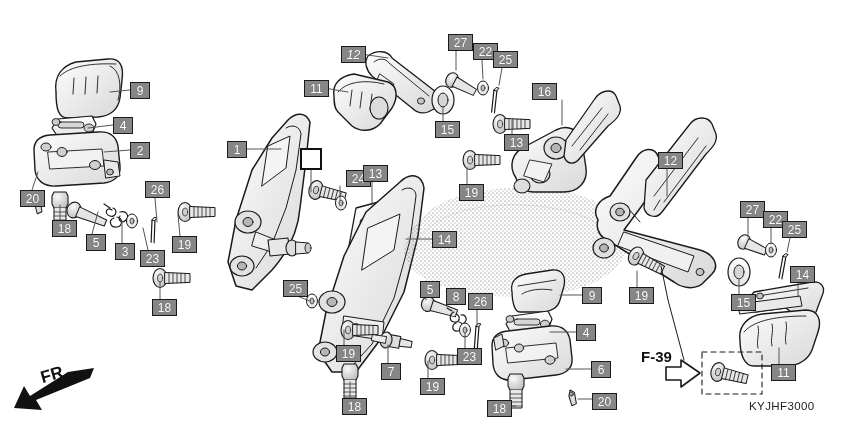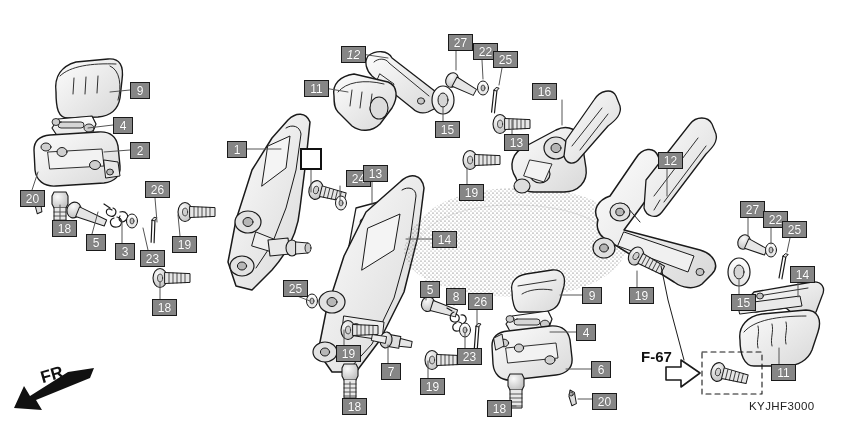--- a/index.html
+++ b/index.html
@@ -470,21 +470,21 @@
     </g>
   </svg>
 
   <div id="frwrap">
     <svg viewBox="0 0 100 48" width="100" height="48">
       <path d="M58,6 L84,2 L80,12 L26,34 L32,44 L4,42 L14,20 L20,30 Z" fill="#111"></path>
     </svg>
     <div id="frtext">FR.</div>
   </div>
 
-  <div id="f39">F-67</div>
+  <div id="f39">F-39</div>
 
   <div id="dwg">KYJHF3000</div>
 
   <div id="callout-layer">
       <div class="cl w2" style="left: 130px; top: 82px;">9</div>
       <div class="cl w2" style="left: 113px; top: 117px;">4</div>
       <div class="cl w2" style="left: 130px; top: 142px;">2</div>
       <div class="cl w3" style="left: 20px; top: 190px;">20</div>
       <div class="cl w3" style="left: 145px; top: 181px;">26</div>
       <div class="cl w3" style="left: 52px; top: 220px;">18</div>

